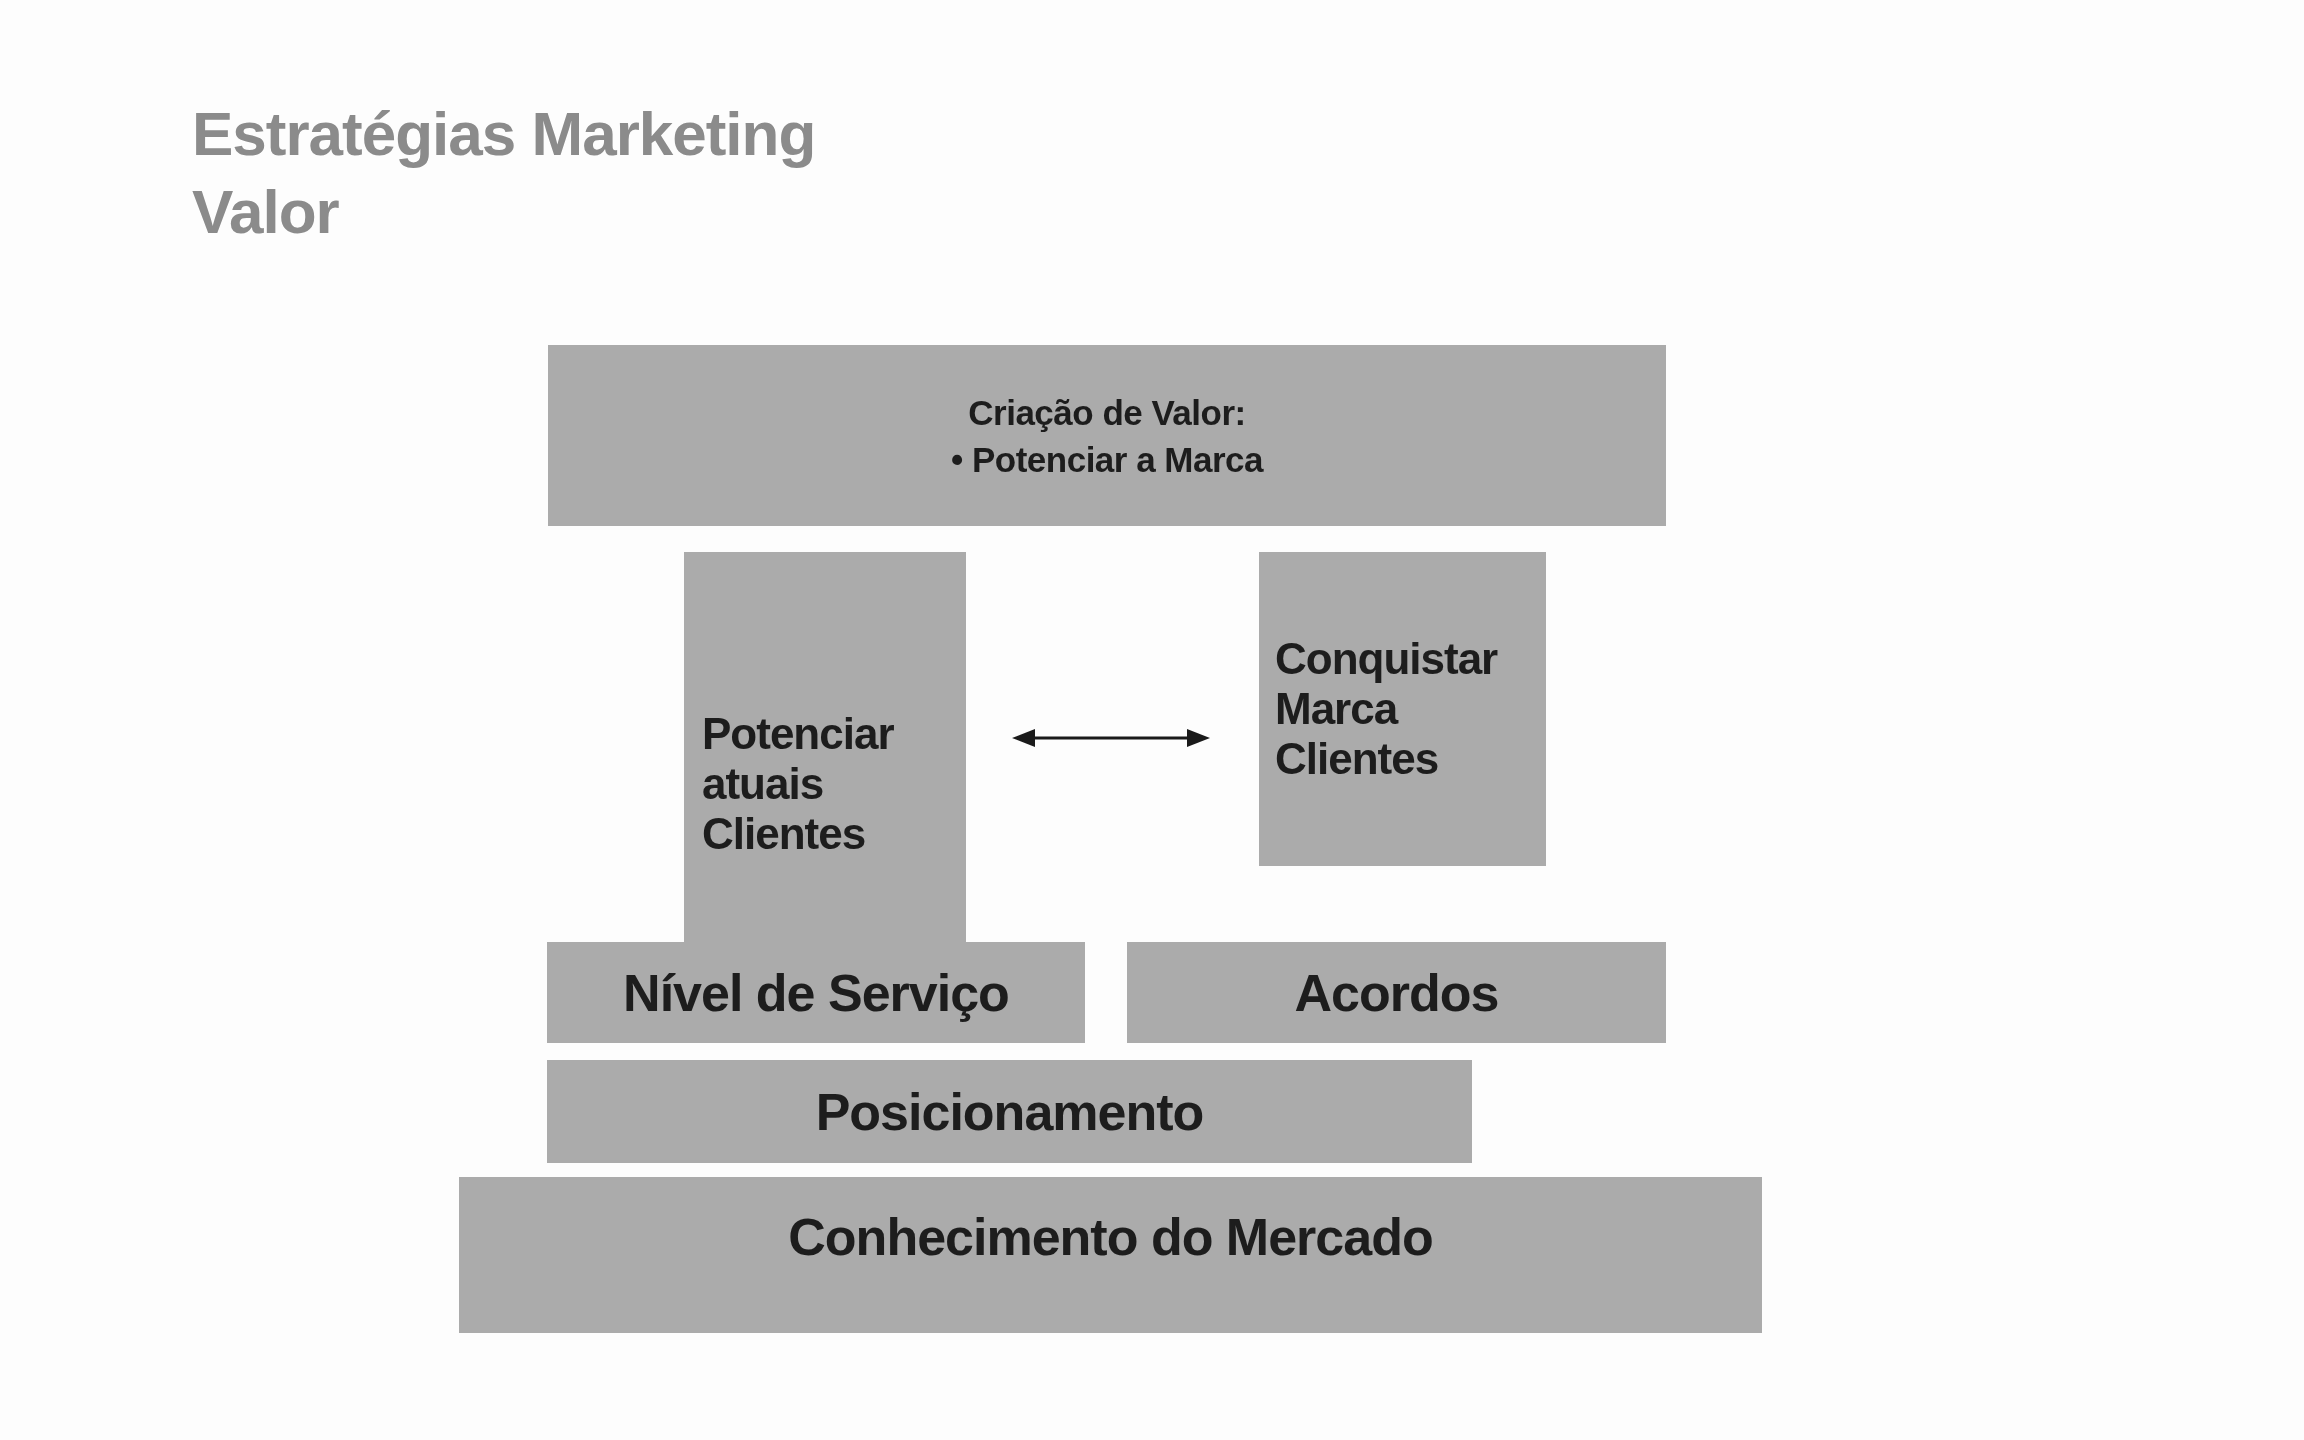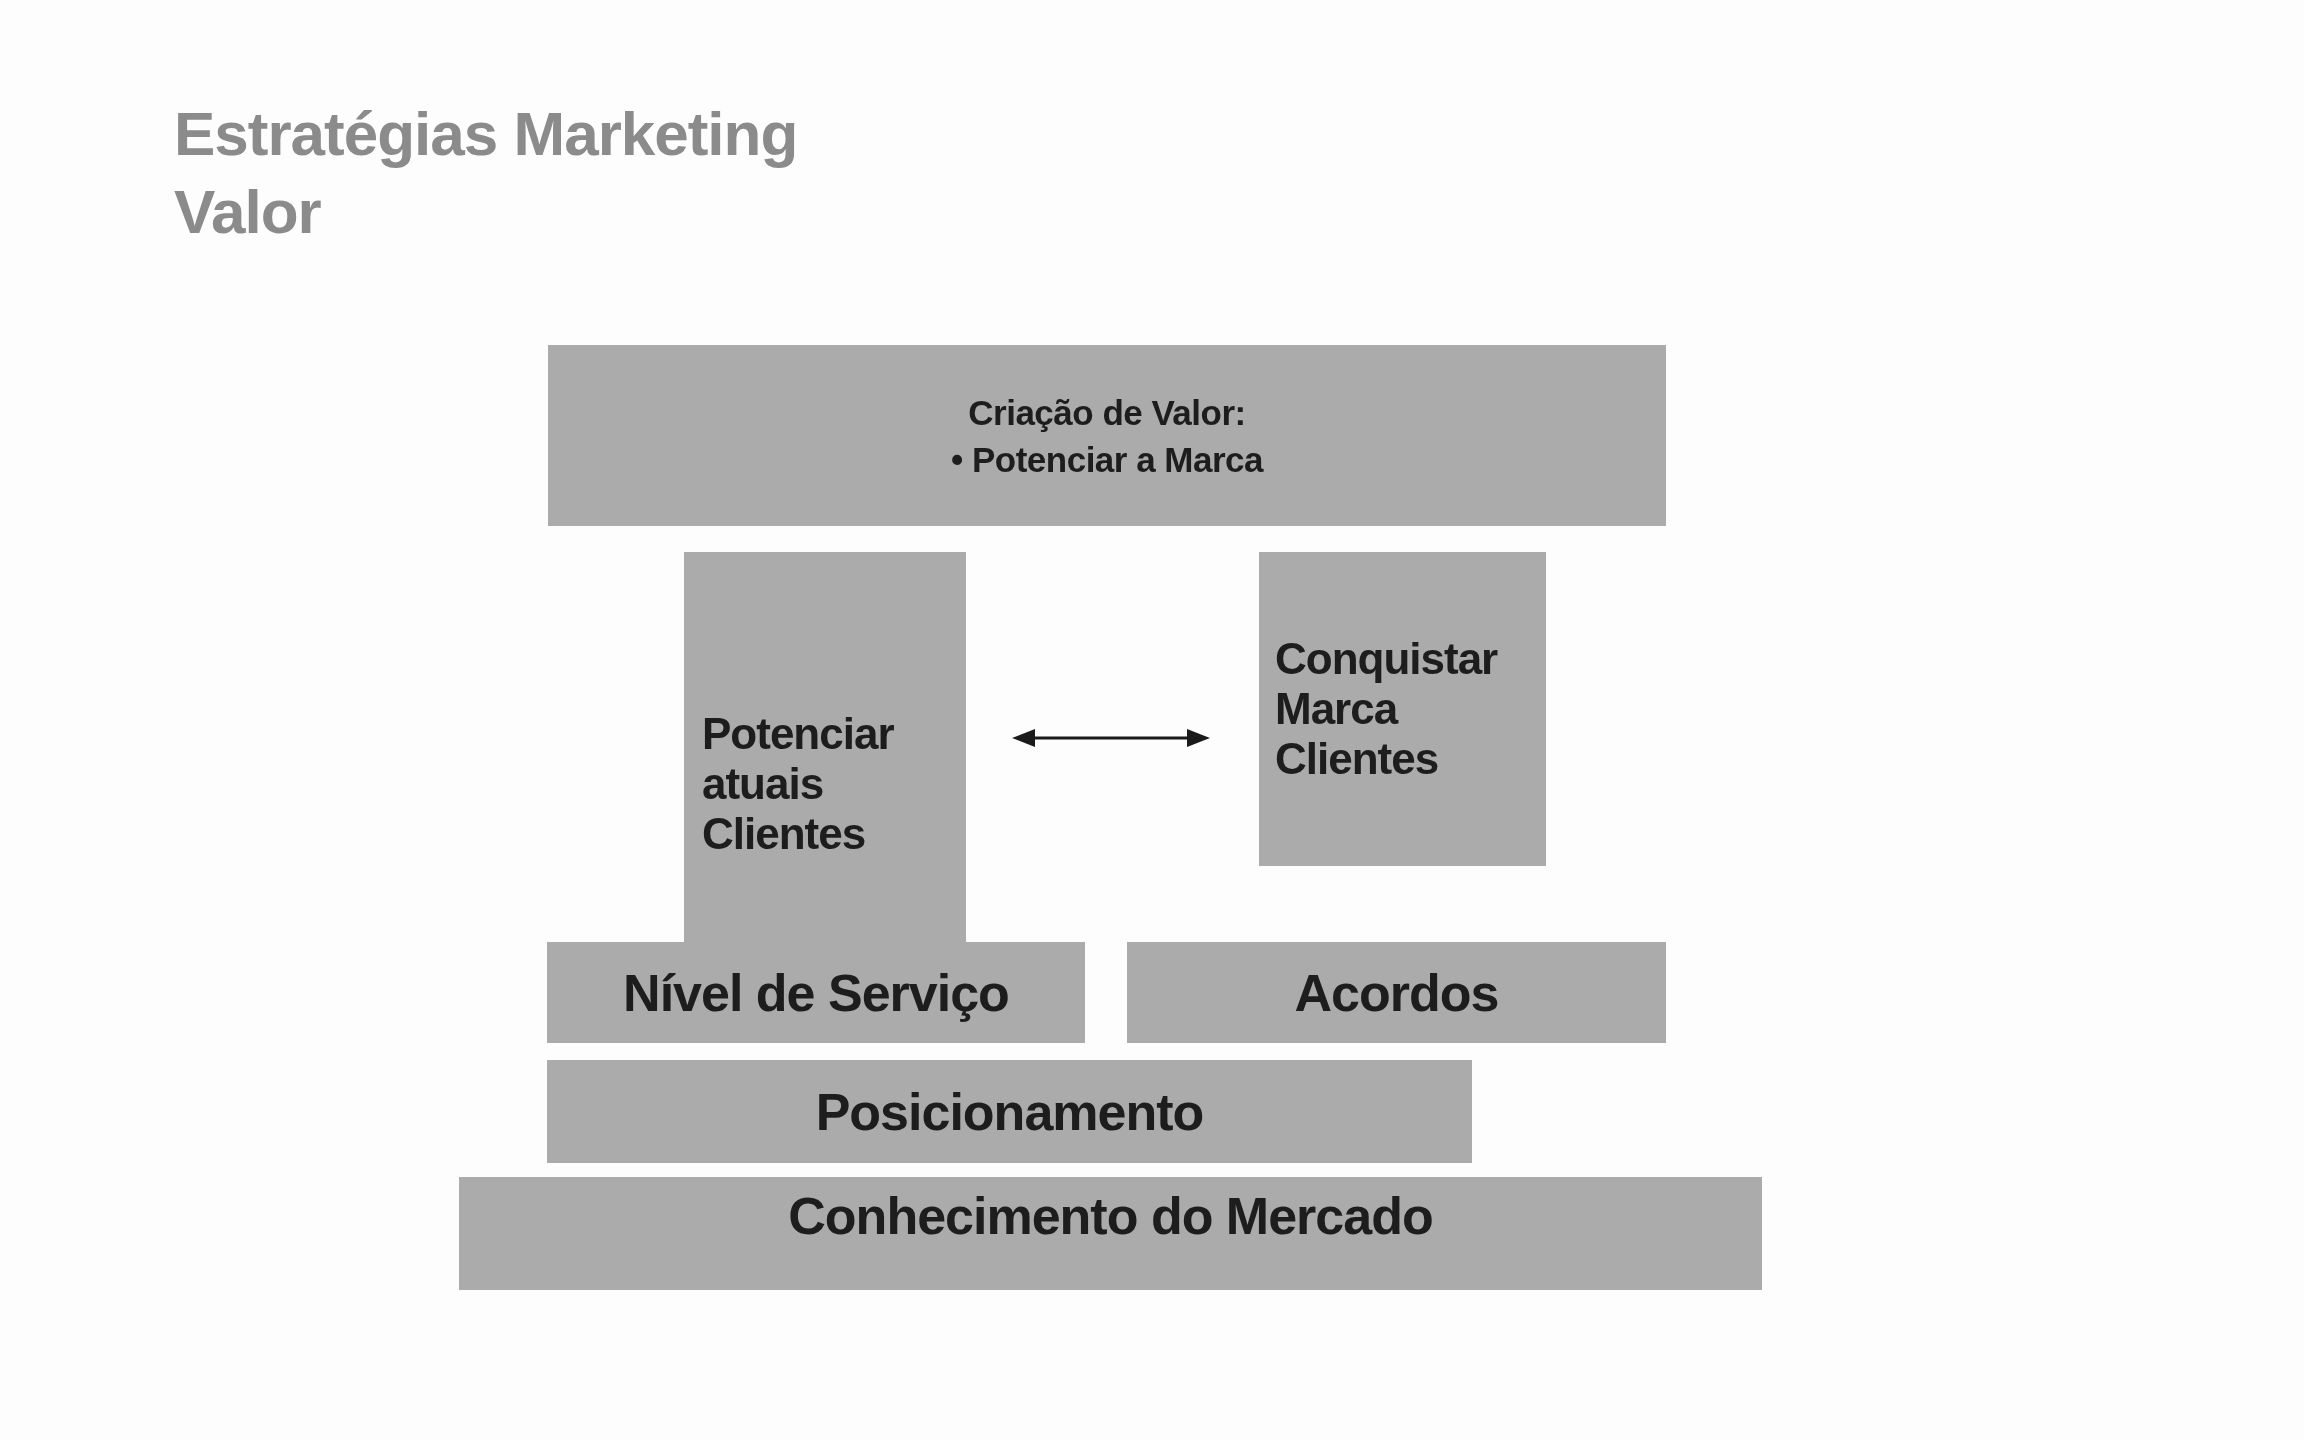--- a/index.html
+++ b/index.html
@@ -4,21 +4,21 @@
 <style>
   :root{
     --bg:#fdfdfd; --box:#ababab; --title:#8b8b8b; --ink:#1d1d1d; --arrow:#1a1a1a;
   }
   html,body{margin:0;padding:0;background:var(--bg);}
   .canvas{
     position:relative;width:2304px;height:1440px;background:var(--bg);
     font-family:"Liberation Sans",sans-serif;overflow:hidden;
   }
   .title{
-    position:absolute;left:174px;top:95px;
+    position:absolute;left:192px;top:95px;
     font-size:62px;line-height:78px;font-weight:bold;
     color:var(--title);letter-spacing:-1px;
   }
   .box{
     position:absolute;background:var(--box);color:var(--ink);
     display:flex;align-items:center;justify-content:center;
     font-weight:bold;
   }
   .box-top{left:548px;top:345px;width:1118px;height:181px;}
   .box-top .lines{
@@ -26,21 +26,21 @@
     font-size:35px;line-height:47px;letter-spacing:-0.5px;
   }
   .pillar{justify-content:flex-start;}
   .pillar-left{left:684px;top:552px;width:282px;height:464px;padding-left:18px;box-sizing:border-box;}
   .pillar-right{left:1259px;top:552px;width:287px;height:314px;padding-left:16px;box-sizing:border-box;}
   .pillar .lines{font-size:44px;line-height:50px;letter-spacing:-1px;text-align:left;}
   .arrow-wrap{position:absolute;left:1012px;top:722px;width:198px;height:32px;}
   .box-nivel{left:547px;top:942px;width:538px;height:101px;font-size:52px;letter-spacing:-1px;}
   .box-acordos{left:1127px;top:942px;width:539px;height:101px;font-size:52px;letter-spacing:-1px;}
   .box-pos{left:547px;top:1060px;width:925px;height:103px;font-size:52px;letter-spacing:-1px;}
-  .box-conhec{left:459px;top:1177px;width:1303px;height:113px;font-size:52px;letter-spacing:-1px;
+  .box-conhec{left:459px;top:1177px;width:1303px;height:156px;font-size:52px;letter-spacing:-1px;
     padding-bottom:36px;box-sizing:border-box;}
 </style>
 </head>
 <body>
 
 <div class="canvas">
 
   <div class="title">
     <div>Estratégias Marketing</div>
     <div>Valor</div>

